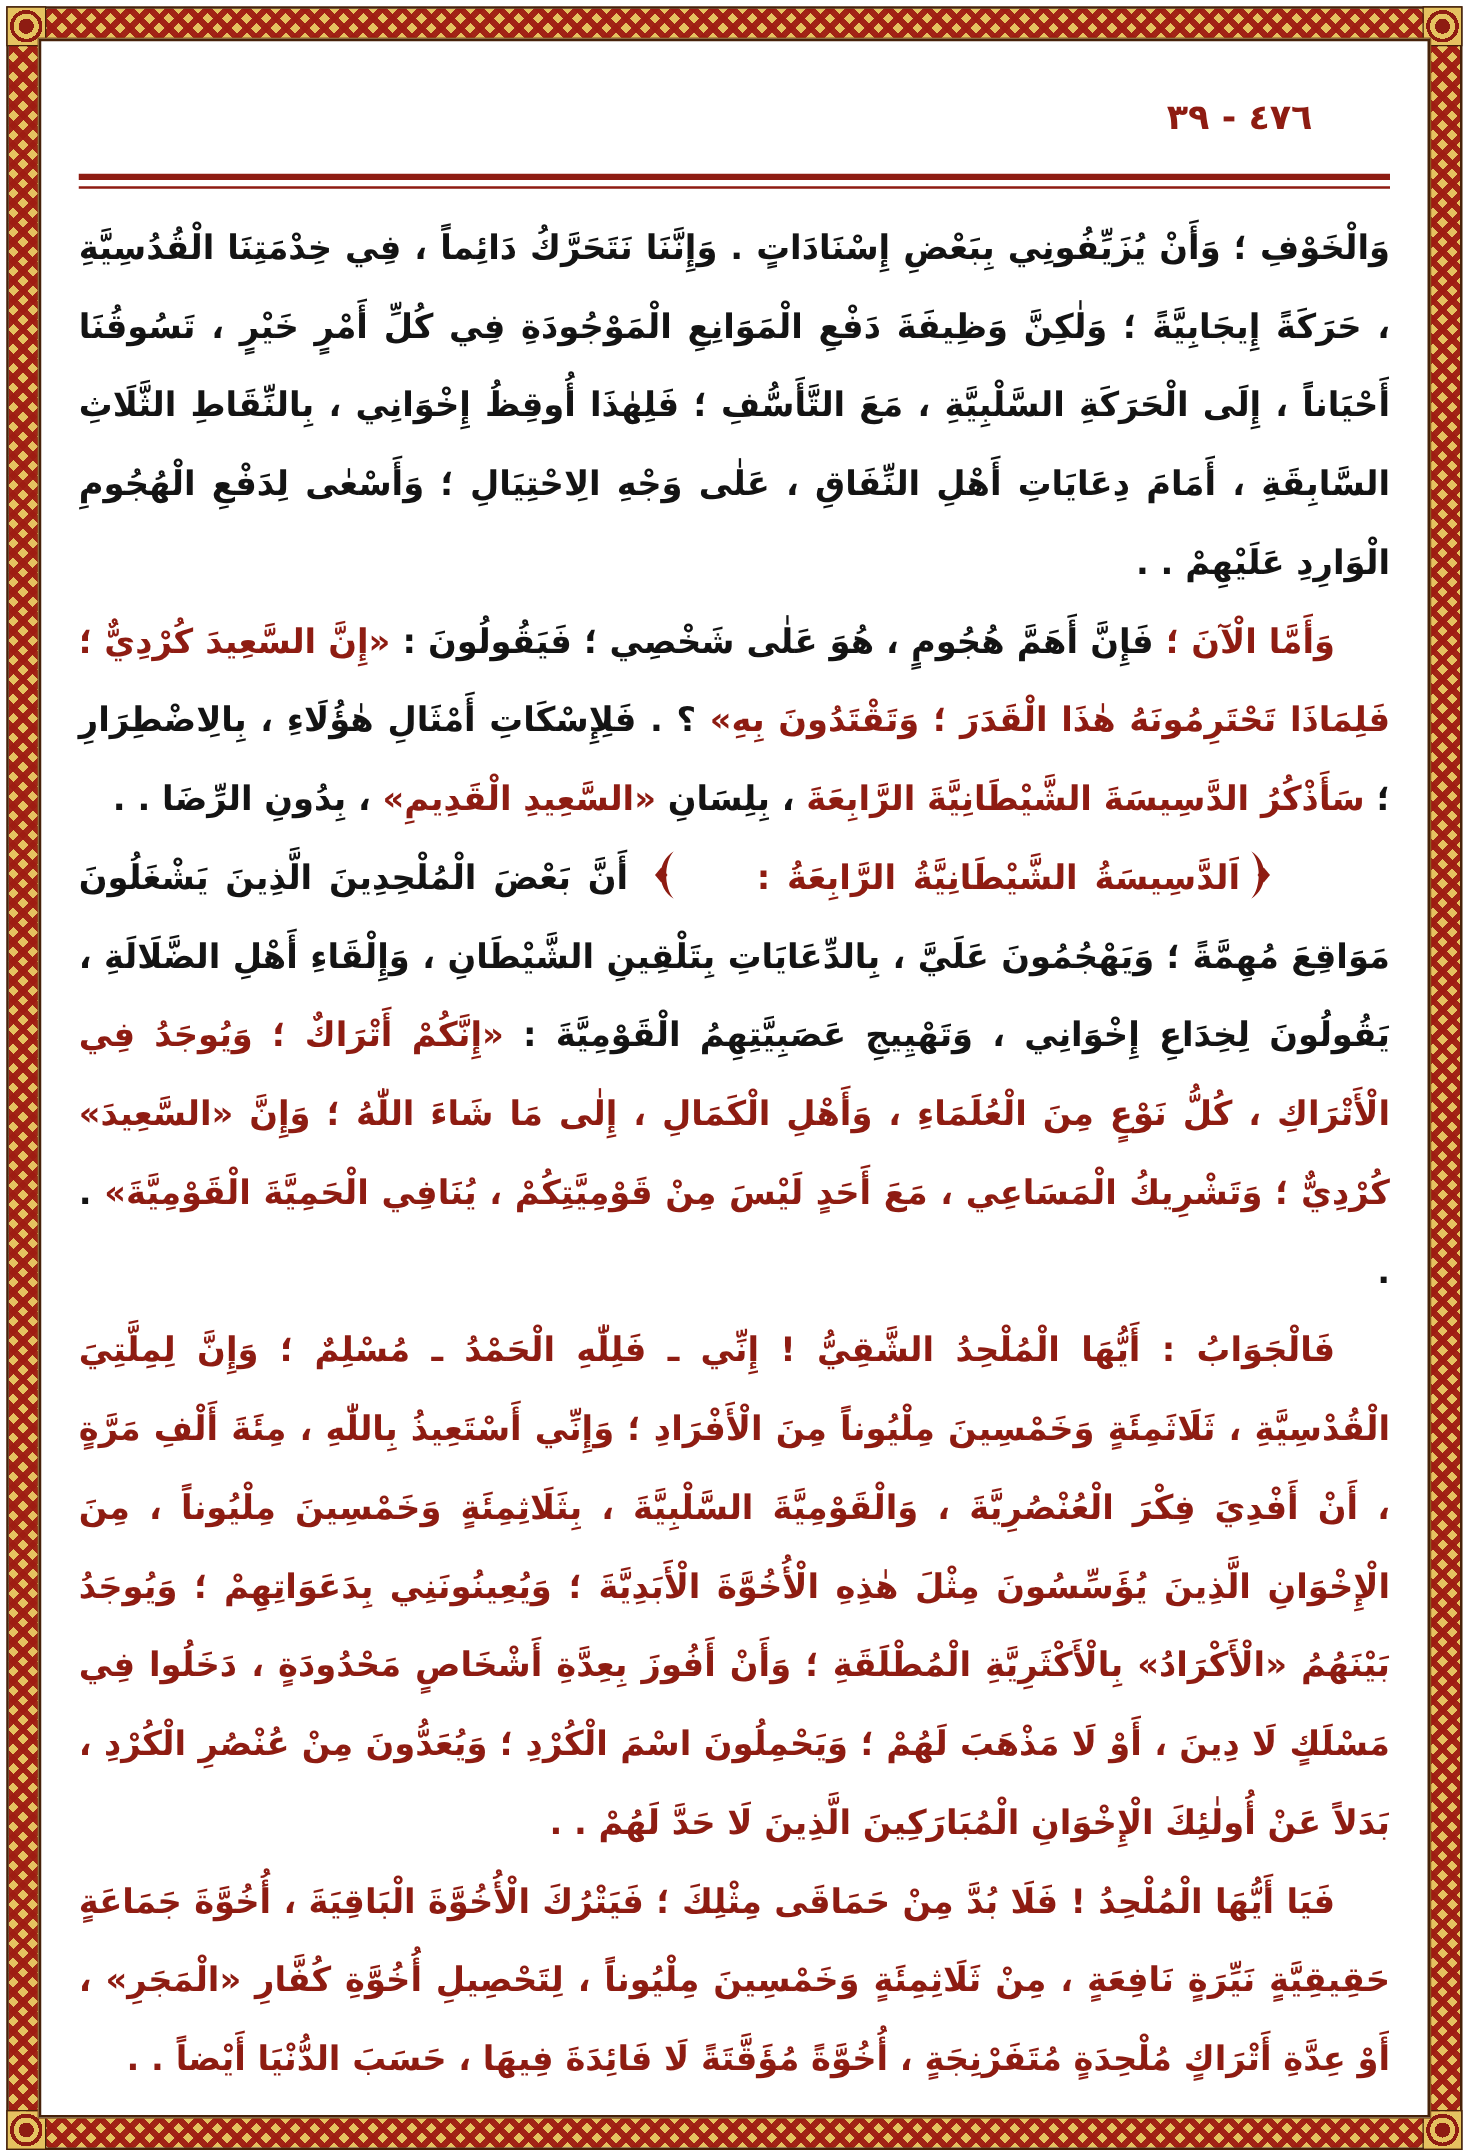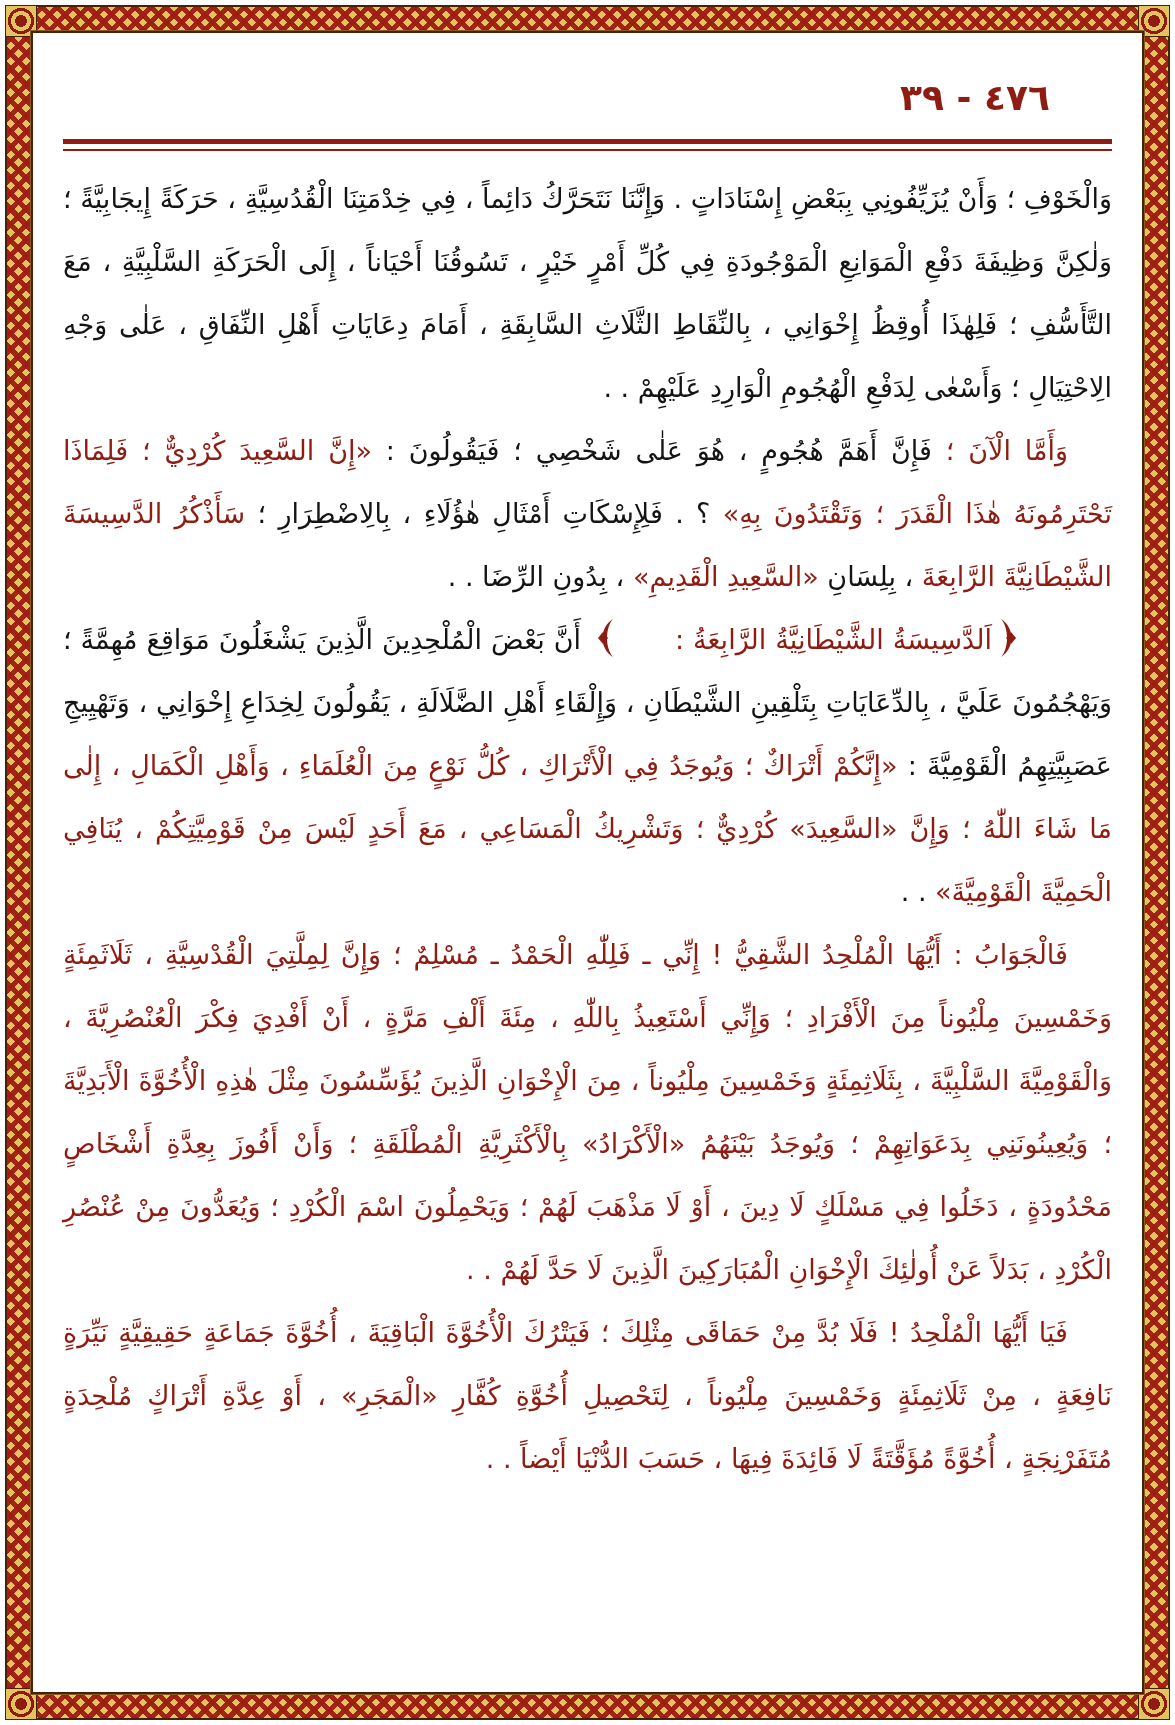--- a/index.html
+++ b/index.html
@@ -41,32 +41,32 @@
   }
   .header{position:relative;height:62px;}
   .title{
     text-align:center;
     font-size:33px;font-weight:bold;
     color:#8e1c12;
     letter-spacing:1px;
   }
   .page-number{
     position:absolute;top:8px;right:62px;
-    font-size:36px;font-weight:bold;
+    font-size:28px;font-weight:bold;
     color:#8e1c12;direction:rtl;
   }
   .double-rule{
     margin-top:8px;
     height:5px;
     border-top:5px solid #8e1c12;
     border-bottom:2px solid #8e1c12;
   }
   .doc-body{
     margin-top:16px;
-    font-size:27px;font-weight:normal;
+    font-size:27px;font-weight:bold;
     line-height:63px;
     text-align:justify;
     color:#141414;
   }
   p.para{margin:0;padding:0;}
   p.indent{text-indent:44px;}
   .seg-red{color:#8e1c12;}
   .seg-black{color:#141414;}
   .ornament{display:inline-block;padding:0 5px;}
   .ornament svg{vertical-align:middle;position:relative;top:-4px;}

